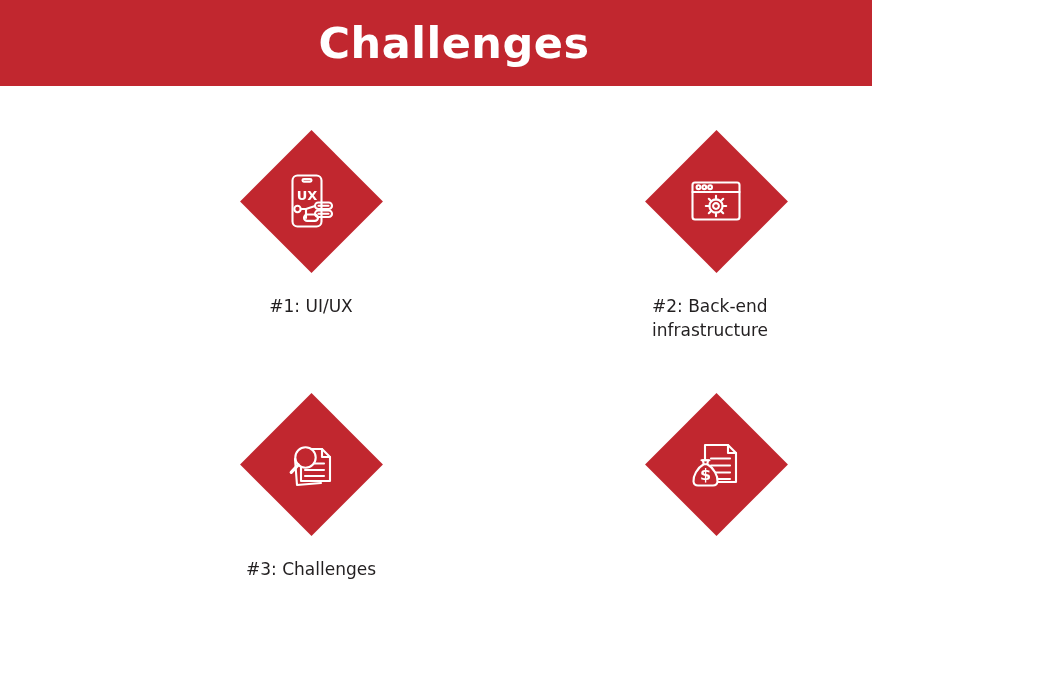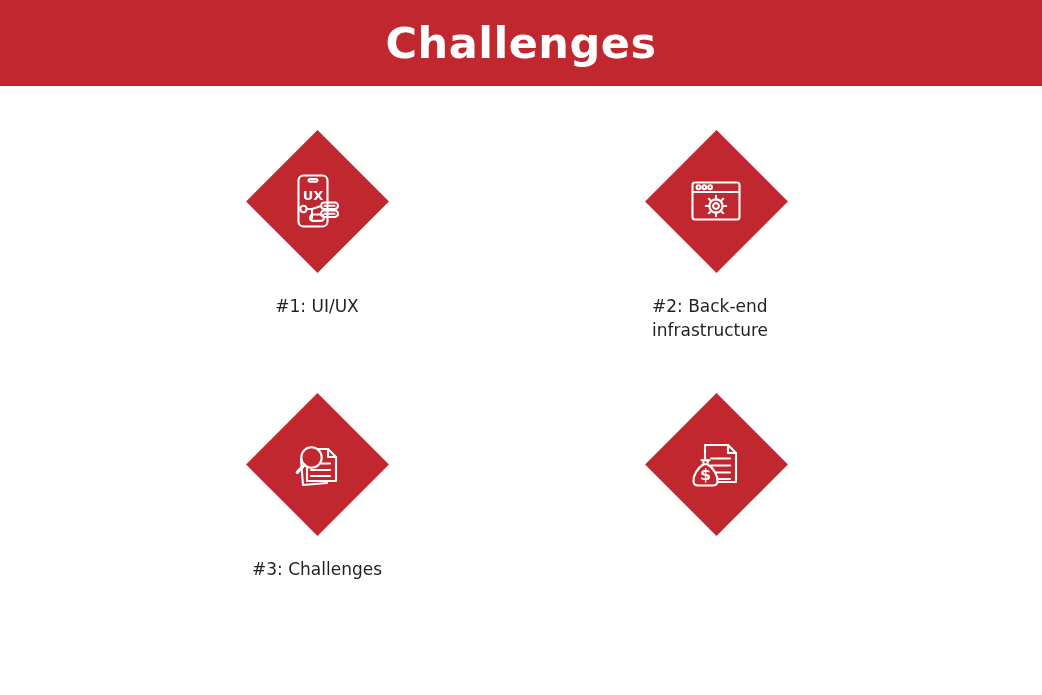--- a/index.html
+++ b/index.html
@@ -13,26 +13,27 @@
     font-family: "Liberation Sans", sans-serif;
     overflow: hidden;
     position: relative;
   }
 
   
   .header-band {
     position: absolute;
     left: 0;
     top: 0;
-    width: 1042px;
+    width: 836px;
     height: 86px;
     background: #c1272f;
     display: flex;
     align-items: center;
     justify-content: center;
+    padding-left: 36px;
   }
   .header-title {
     color: #ffffff;
     font-family: "DejaVu Sans", sans-serif;
     font-size: 43px;
     font-weight: bold;
     letter-spacing: 0.5px;
     line-height: 1;
     margin: 0;
     padding: 0;
@@ -45,21 +46,21 @@
     left: 0;
     top: 86px;
     width: 1042px;
     height: 609px;
   }
 
   .card {
     position: absolute;
     width: 300px;
   }
-  .card-c0 { left: 167px; }
+  .card-c0 { left: 161px; }
   .card-c1 { left: 566px; }
   .card-r0 { top: 40px; }
   .card-r1 { top: 303px; }
 
   .diamond-wrap {
     position: relative;
     width: 150px;
     height: 150px;
     margin: 0 auto;
   }

